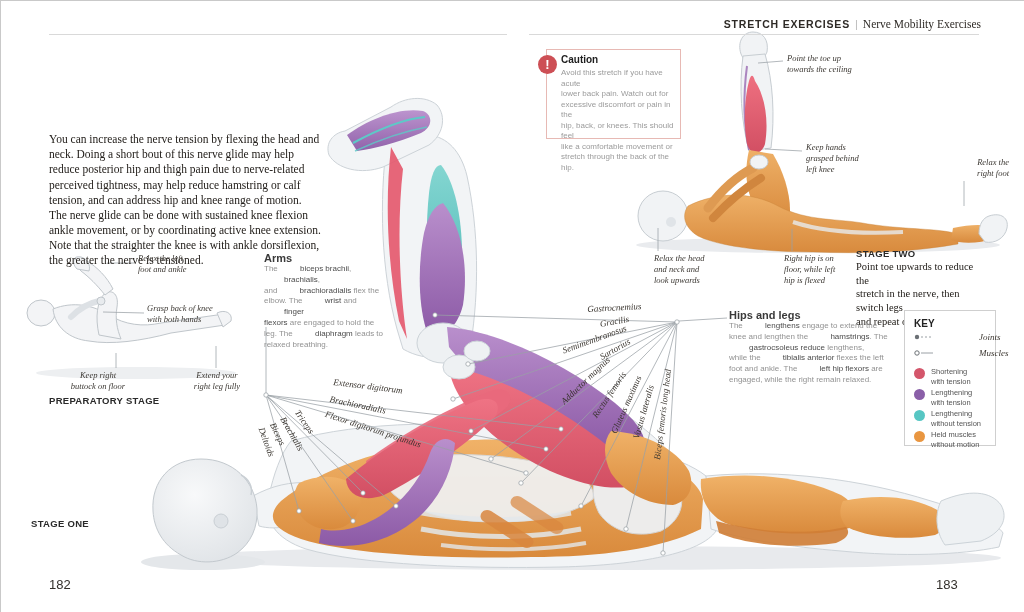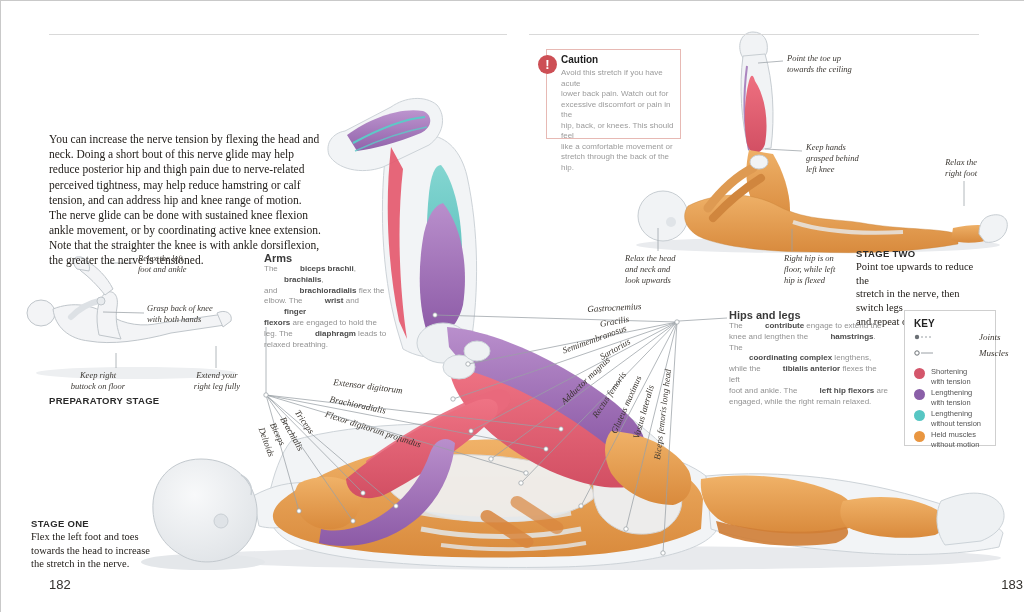--- a/index.html
+++ b/index.html
@@ -25,21 +25,21 @@
          background:#cd4f55;color:#fff;font:bold 13px/19px "Liberation Sans",sans-serif;text-align:center;}
   .caution .ctitle{position:absolute;left:14px;top:4px;font:bold 10px "Liberation Sans",sans-serif;color:#1e1e1e;}
   .caution .ctext{position:absolute;left:14px;top:18px;width:114px;font:8px "Liberation Sans",sans-serif;
          line-height:1.32;color:#9b9b9b;white-space:pre-line;}
   
   .stghead{font:bold 9.5px "Liberation Sans",sans-serif;letter-spacing:.3px;color:#2a2a2a;}
   .stgtext{font:10.5px "Liberation Serif",serif;line-height:1.3;color:#24201c;white-space:pre-line;}
   
   .sechead{font:bold 11px "Liberation Sans",sans-serif;color:#3a3a3a;}
   .sectext{font:8px "Liberation Sans",sans-serif;line-height:1.35;color:#929292;white-space:pre-line;}
-  .sectext .rich-b{font-weight:bold;color:#4c4c4c;padding-left:20px;}
+  .sectext .rich-b{font-weight:normal;color:#4c4c4c;padding-left:20px;}
   
   .ann{position:absolute;font:italic 8.5px "Liberation Serif",serif;line-height:1.3;color:#3c3833;
        white-space:pre-line;}
   .mlabel{position:absolute;font:italic 9px "Liberation Serif",serif;color:#3a352f;
        transform-origin:0 0;white-space:nowrap;}
   
   .keybox{top:309px;left:903px;width:90px;height:134px;border:1px solid #cfcfcf;background:#fff;}
   .keybox .ktitle{position:absolute;left:9px;top:7px;font:bold 10px "Liberation Sans",sans-serif;color:#222;}
   .krow{position:absolute;left:9px;display:flex;align-items:center;gap:5px;}
   .krow .klab{font:italic 9px "Liberation Serif",serif;color:#3a352f;margin-left:40px;}
@@ -219,20 +219,23 @@
     <line x1="115" y1="352" x2="115" y2="367"></line>
     <line x1="215" y1="345" x2="215" y2="367"></line>
 
     <line x1="782" y1="60" x2="757" y2="62"></line>
     <line x1="801" y1="150" x2="764" y2="148"></line>
     <line x1="963" y1="180" x2="963" y2="205"></line>
     <line x1="657" y1="227" x2="657" y2="250"></line>
     <line x1="791" y1="228" x2="791" y2="250"></line>
   </svg>
 
+  <div class="abs hdr">
+    <span class="sec">STRETCH EXERCISES</span><span class="bar">|</span><span class="sub">Nerve Mobility Exercises</span>
+  </div>
   <div class="abs rule" style="left:48px;top:33px;width:458px;"></div>
   <div class="abs rule" style="left:528px;top:33px;width:450px;"></div>
 
   <div class="abs body-par">You can increase the nerve tension by flexing the head and
 neck. Doing a short bout of this nerve glide may help
 reduce posterior hip and thigh pain due to nerve-related
 perceived tightness, may help reduce hamstring or calf
 tension, and can address hip and knee range of motion.
 The nerve glide can be done with sustained knee flexion
 ankle movement, or by coordinating active knee extension.
@@ -246,65 +249,62 @@
 lower back pain. Watch out for
 excessive discomfort or pain in the
 hip, back, or knees. This should feel
 like a comfortable movement or
 stretch through the back of the hip.</div>
   </div>
 
   <div class="abs stghead" style="left:48px;top:394px;">PREPARATORY STAGE</div>
 
   <div class="abs stghead" style="left:30px;top:517px;">STAGE ONE</div>
-  <div class="abs stgtext" style="left:30px;top:529px;width:160px;">Flex the left foot and toes
-towards the head to increase
-the stretch in the nerve.</div>
 
   <div class="abs stghead" style="left:855px;top:247px;">STAGE TWO</div>
   <div class="abs stgtext" style="left:855px;top:259px;width:130px;">Point toe upwards to reduce the
 stretch in the nerve, then switch legs
 and repeat on the other side.</div>
 
   <div class="abs" style="left:263px;top:251px;width:126px;">
     <div class="sechead">Arms</div>
     <div class="sectext"><span>The </span><span class="rich-b">biceps brachii</span><span>, </span><span class="rich-b">brachialis</span><span>,
 and </span><span class="rich-b">brachioradialis</span><span> flex the
 elbow. The </span><span class="rich-b">wrist</span><span> and </span><span class="rich-b">finger
 flexors</span><span> are engaged to hold the
 leg. The </span><span class="rich-b">diaphragm</span><span> leads to
 relaxed breathing.</span></div>
   </div>
   <div class="abs" style="left:728px;top:308px;width:160px;">
     <div class="sechead">Hips and legs</div>
-    <div class="sectext"><span>The </span><span class="rich-b">contribute</span><span> engage to extend the
+    <div class="sectext"><span>The </span><span class="rich-b">lengthens</span><span> engage to extend the
 knee and lengthen the </span><span class="rich-b">hamstrings</span><span>. The
-</span><span class="rich-b">coordinating complex</span><span> lengthens,
+</span><span class="rich-b">gastrocsoleus reduce</span><span> lengthens,
 while the </span><span class="rich-b">tibialis anterior</span><span> flexes the left
 foot and ankle. The </span><span class="rich-b">left hip flexors</span><span> are
 engaged, while the right remain relaxed.</span></div>
   </div>
 
   <div class="ann" style="left:137px;top:252px;">Relax the left
 foot and ankle</div>
   <div class="ann" style="left:146px;top:302px;">Grasp back of knee
 with both hands</div>
   <div class="ann" style="left:64px;top:369px;width:66px;text-align:center;">Keep right
 buttock on floor</div>
   <div class="ann" style="left:183px;top:369px;width:66px;text-align:center;">Extend your
 right leg fully</div>
 
   <div class="ann" style="left:786px;top:52px;">Point the toe up
 towards the ceiling</div>
   <div class="ann" style="left:805px;top:141px;">Keep hands
 grasped behind
 left knee</div>
-  <div class="ann" style="left:928px;top:156px;width:48px;text-align:right;">Relax the
+  <div class="ann" style="left:960px;top:156px;width:48px;text-align:right;">Relax the
 right foot</div>
-  <div class="ann" style="left:624px;top:252px;font-family:Liberation Serif, serif;">Relax the head
+  <div class="ann" style="left:653px;top:252px;font-family:Liberation Serif, serif;">Relax the head
 and neck and
 look upwards</div>
   <div class="ann" style="left:783px;top:252px;">Right hip is on
 floor, while left
 hip is flexed</div>
 
   <div class="mlabel" style="left:333px;top:376px;transform:rotate(7deg);">Extensor digitorum</div>
   <div class="mlabel" style="left:330px;top:393px;transform:rotate(12deg);">Brachioradialis</div>
   <div class="mlabel" style="left:326px;top:408px;transform:rotate(18deg);">Flexor digitorum profundus</div>
   <div class="mlabel" style="left:300px;top:407px;transform:rotate(55deg);">Triceps</div>
@@ -354,15 +354,15 @@
 without tension</span>
     </div>
     <div class="kdotrow" style="top:119px;">
       <span class="kdot" style="background-color: rgb(233, 150, 64);"></span>
       <span class="kdotlab">Held muscles
 without motion</span>
     </div>
   </div>
 
   <div class="abs pgnum" style="left:48px;top:576px;">182</div>
-  <div class="abs pgnum" style="left:982px;top:576px;width:40px;text-align:right;">183</div>
+  <div class="abs pgnum" style="left:935px;top:576px;width:40px;text-align:left;">183</div>
 
 </div>
 
 </body></html>

